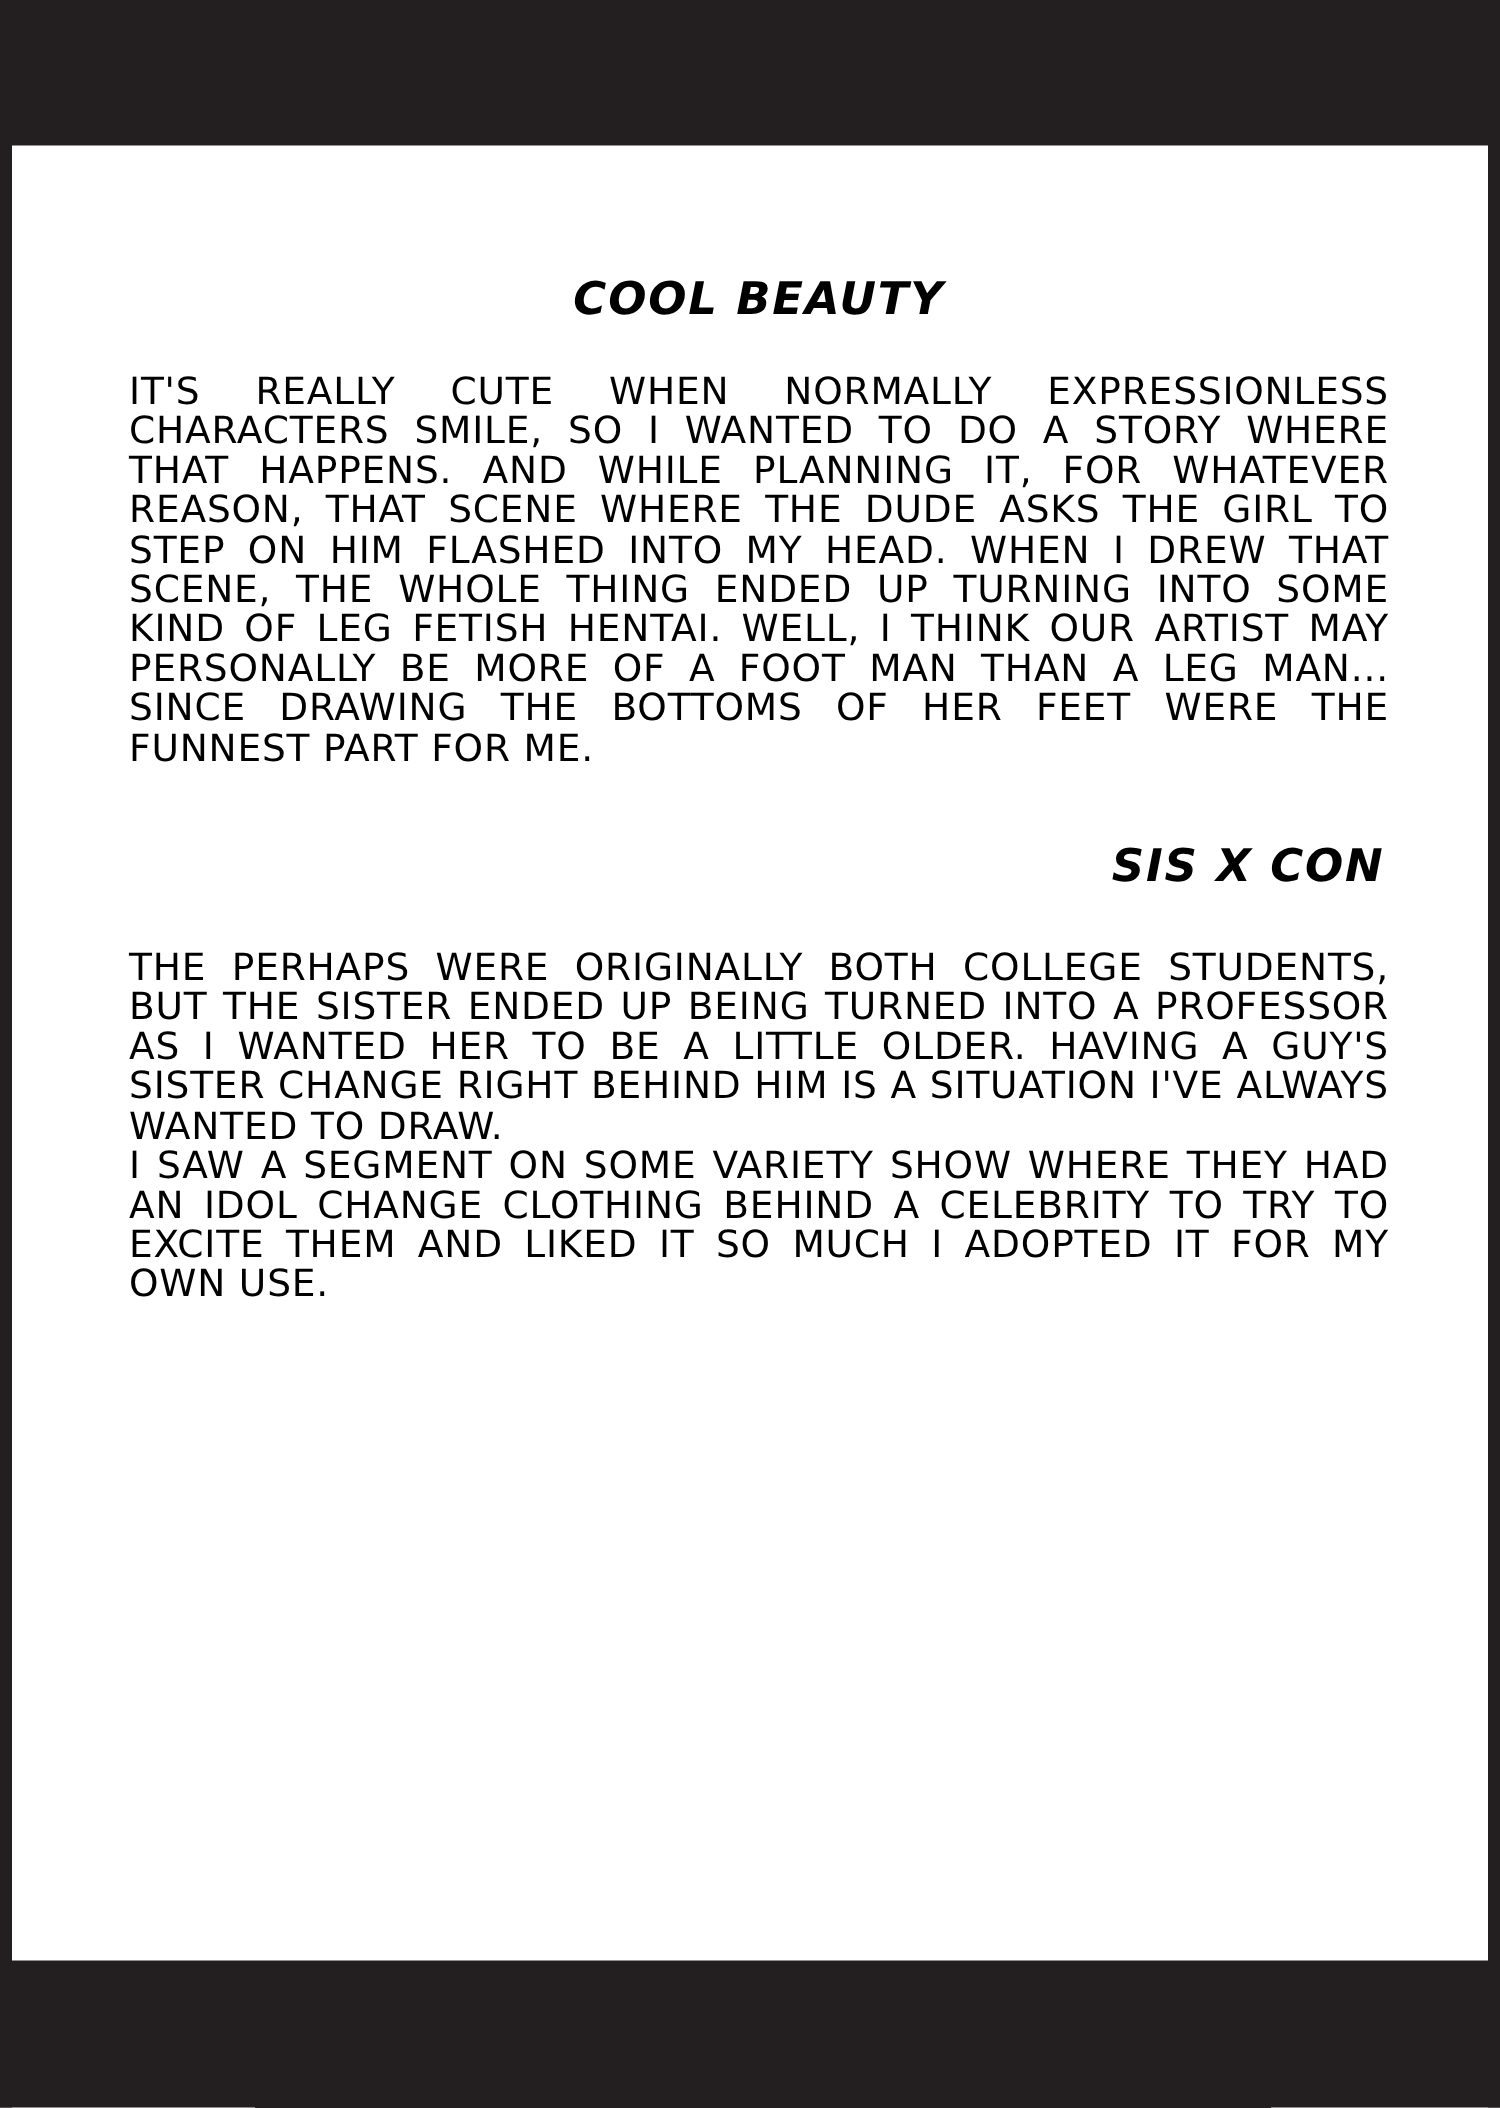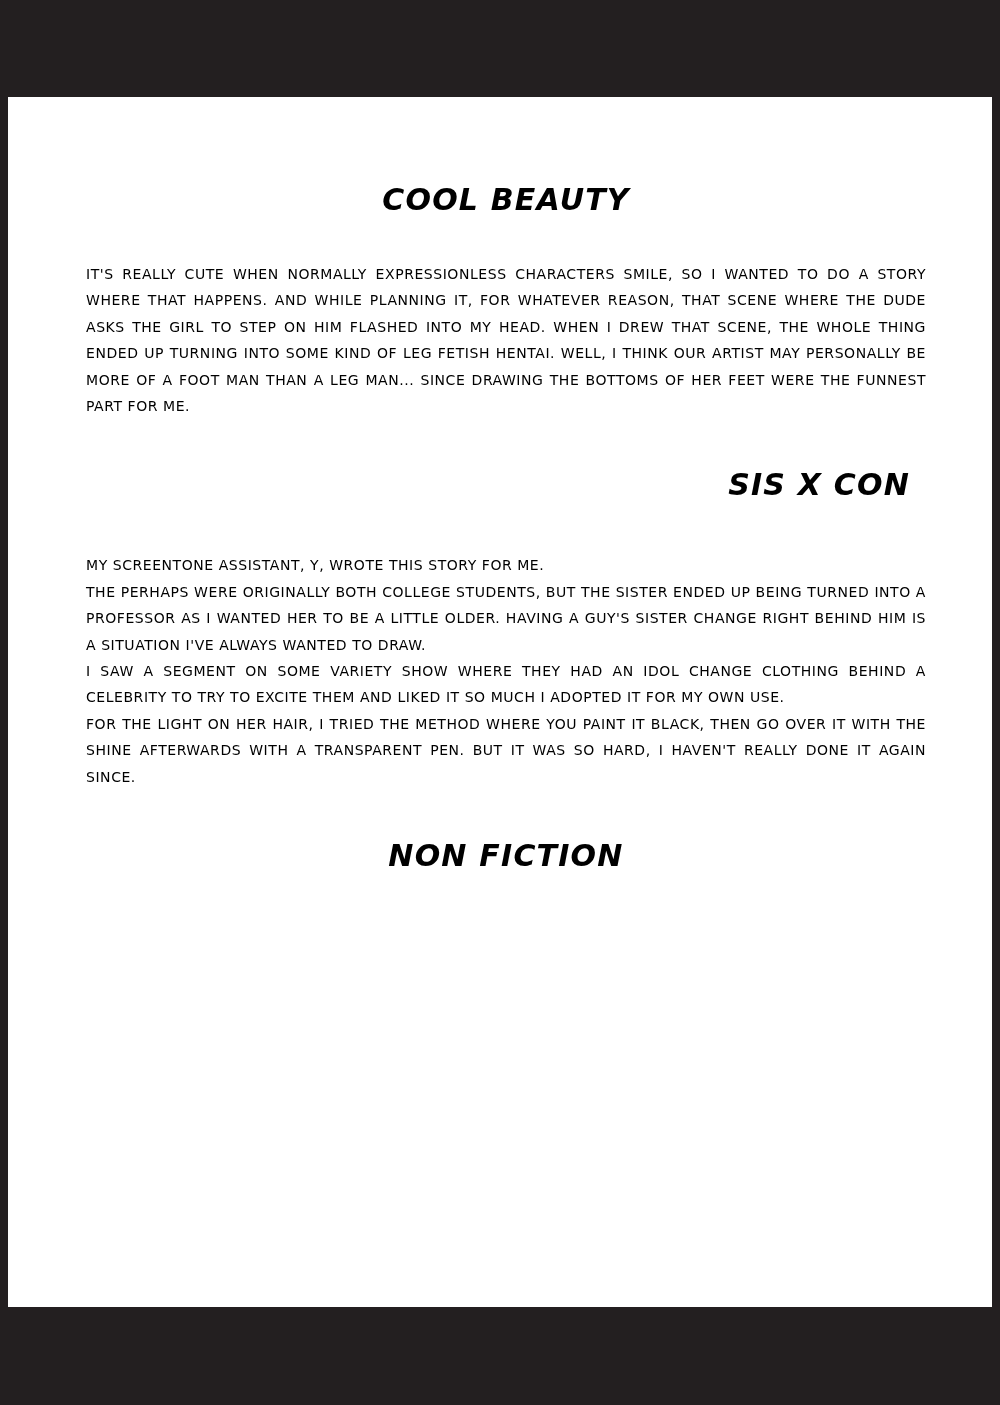--- a/index.html
+++ b/index.html
@@ -45,32 +45,32 @@
   }
 
   .section-title {
     text-align: center;
     font-family: "DejaVu Sans", sans-serif;
     font-style: italic;
     font-weight: bold;
     font-size: 30px;
     letter-spacing: 1.2px;
     color: #000000;
-    margin: 16px;
+    margin: 3px;
     padding: 0;
   }
   .section-title.t1 { margin-top: 64px; }
   .section-title.t2 { margin-top: 48px; text-align: right; }
   .section-title.t3 { margin-top: 48px; }
 
   .body-text {
     margin: 0;
     padding: 0;
     font-family: "DejaVu Sans", sans-serif;
-    font-size: 14px;
+    font-size: 25px;
     line-height: 26.4px;
     letter-spacing: 0.55px;
     color: #000000;
     text-align: justify;
     text-justify: inter-word;
     white-space: pre-wrap;
   }
   .gap-after-title { height: 28px; }
   .gap-after-title.small { height: 34px; }
   .gap-after-title.big { height: 38px; }
@@ -88,22 +88,19 @@
   <div class="edge-right"></div>
 
   <div class="content">
 
     <h2 class="section-title t1">COOL BEAUTY</h2>
     <div class="gap-after-title"></div>
     <p class="body-text para">IT'S REALLY CUTE WHEN NORMALLY EXPRESSIONLESS CHARACTERS SMILE, SO I WANTED TO DO A STORY WHERE THAT HAPPENS. AND WHILE PLANNING IT, FOR WHATEVER REASON, THAT SCENE WHERE THE DUDE ASKS THE GIRL TO STEP ON HIM FLASHED INTO MY HEAD. WHEN I DREW THAT SCENE, THE WHOLE THING ENDED UP TURNING INTO SOME KIND OF LEG FETISH HENTAI. WELL, I THINK OUR ARTIST MAY PERSONALLY BE MORE OF A FOOT MAN THAN A LEG MAN... SINCE DRAWING THE BOTTOMS OF HER FEET WERE THE FUNNEST PART FOR ME.</p>
 
     <h2 class="section-title t2">SIS X CON</h2>
     <div class="gap-after-title small"></div>
-    <p class="body-text para">MY SCREENTONE ASSISTANT, Y, WROTE THIS STORY FOR ME.</p>
     <p class="body-text para">THE PERHAPS WERE ORIGINALLY BOTH COLLEGE STUDENTS, BUT THE SISTER ENDED UP BEING TURNED INTO A PROFESSOR AS I WANTED HER TO BE A LITTLE OLDER. HAVING A GUY'S SISTER CHANGE RIGHT BEHIND HIM IS A SITUATION I'VE ALWAYS WANTED TO DRAW.</p>
     <p class="body-text para">I SAW A SEGMENT ON SOME VARIETY SHOW WHERE THEY HAD AN IDOL CHANGE CLOTHING BEHIND A CELEBRITY TO TRY TO EXCITE THEM AND LIKED IT SO MUCH I ADOPTED IT FOR MY OWN USE.</p>
-    <p class="body-text para">FOR THE LIGHT ON HER HAIR, I TRIED THE METHOD WHERE YOU PAINT IT BLACK, THEN GO OVER IT WITH THE SHINE AFTERWARDS WITH A TRANSPARENT PEN. BUT IT WAS SO HARD, I HAVEN'T REALLY DONE IT AGAIN SINCE.</p>
 
-    <h2 class="section-title t3">NON FICTION</h2>
     <div class="gap-after-title big"></div>
 
   </div>
 </div>
 
 </body></html>

